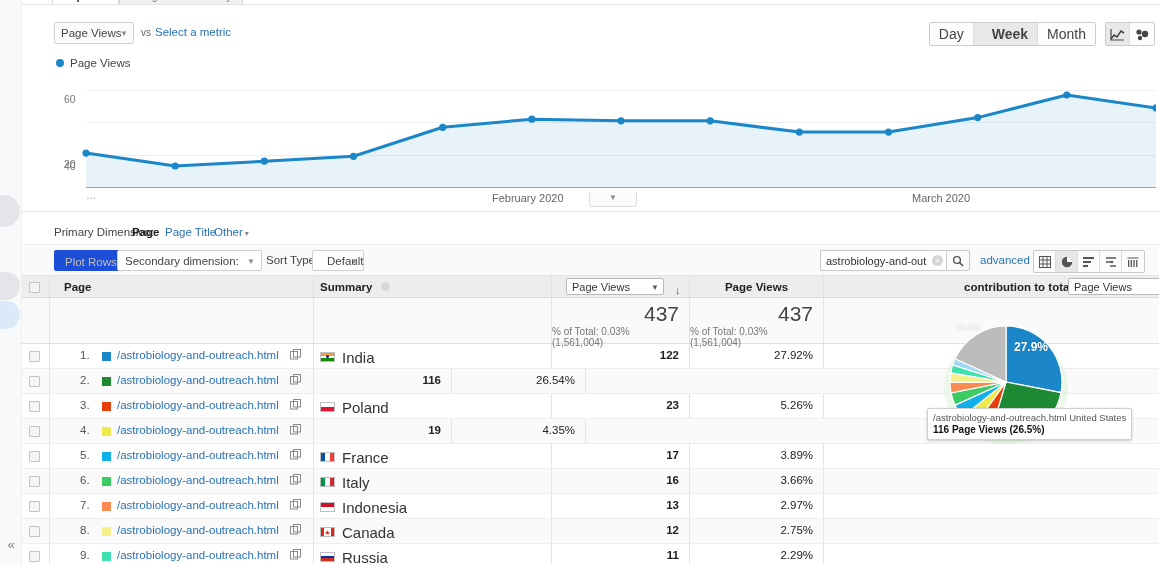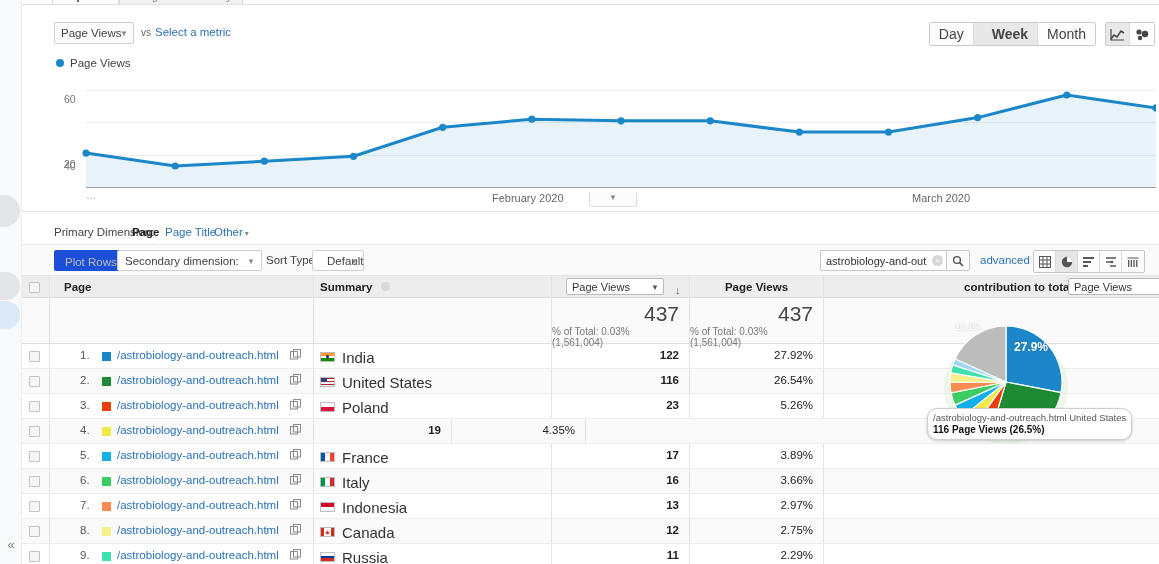--- a/index.html
+++ b/index.html
@@ -230,21 +230,21 @@
   #pie-label {
     position:absolute; left:131px; top:24px; font-size:9px; color:#fff; font-weight:bold;
     text-shadow:0 0 2px rgba(0,0,0,.25);
   }
   #pie-label2 {
     position:absolute; left:190px; top:42px; font-size:12px; color:#fff; font-weight:bold;
     text-shadow:0 0 2px rgba(0,0,0,.25);
   }
   #pie-tooltip {
     position:absolute; left:103px; top:110px; background:#fff;
-    border:1px solid #cfcfcf; border-radius:10px; padding:3px 5px 4px 5px;
+    border:1px solid #cfcfcf; border-radius:2px; padding:3px 5px 4px 5px;
     box-shadow:0 1px 3px rgba(0,0,0,.2); white-space:nowrap;
   }
   #pie-tooltip .t1 { font-size:9.5px; color:#555; }
   #pie-tooltip .t2 { font-size:10px; color:#111; font-weight:bold; margin-top:1px; }
 </style>
 </head>
 <body>
 
 <div id="left-rail">
   <div class="rail-blob b1"></div>
@@ -523,28 +523,20 @@
          <span class="rank">2.</span>
          <span class="swatch" style="background:#1e8a34"></span>
          <span class="pagelink">/astrobiology-and-outreach.html</span>
          <span class="ext-icon">
            <svg width="11" height="11" viewBox="0 0 11 11">
              <rect x="0.5" y="2.5" width="7" height="7.5" fill="none" stroke="#8a8a8a"></rect>
              <rect x="3.5" y="0.5" width="7" height="7.5" fill="none" stroke="#8a8a8a"></rect>
            </svg>
          </span>
        </div>
-       <div class="c-country">
-         <span class="flag">
-              <div style="background:repeating-linear-gradient(#b22234 0 1.4px,#fff 1.4px 2.8px);height:100%;position:relative">
-                <div style="position:absolute;left:0;top:0;width:45%;height:55%;background:#3c3b6e"></div>
-              </div>
-            </span>
-         <span class="cname">United States</span>
-       </div>
        <div class="c-pv1">
          <span class="num">116</span>
        </div>
        <div class="c-pv2">
          <span class="pct">26.54%</span>
        </div>
        <div class="c-contrib"></div>
         </div>
         <div class="trow drow">
           <div class="c-chk">

